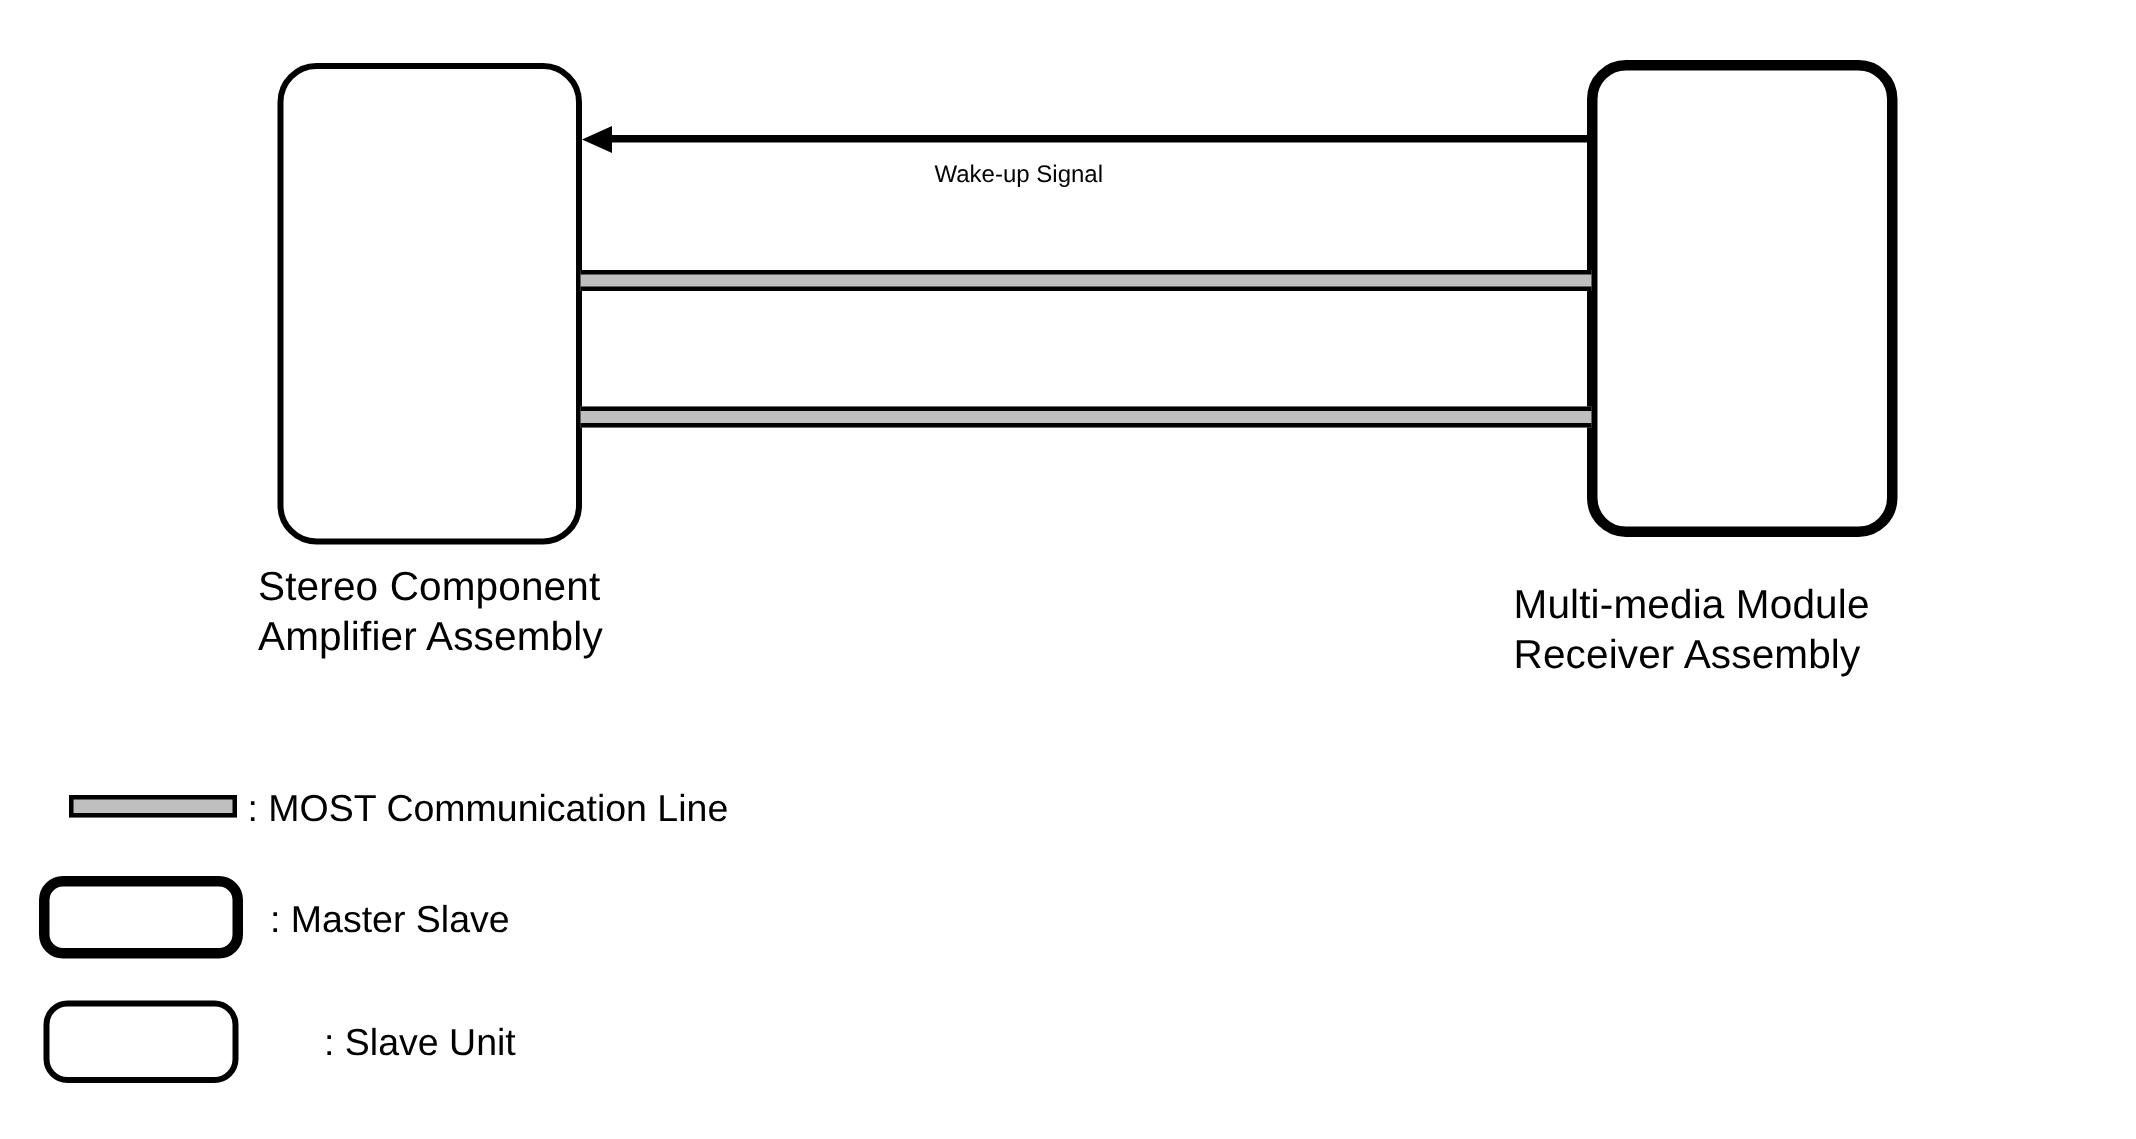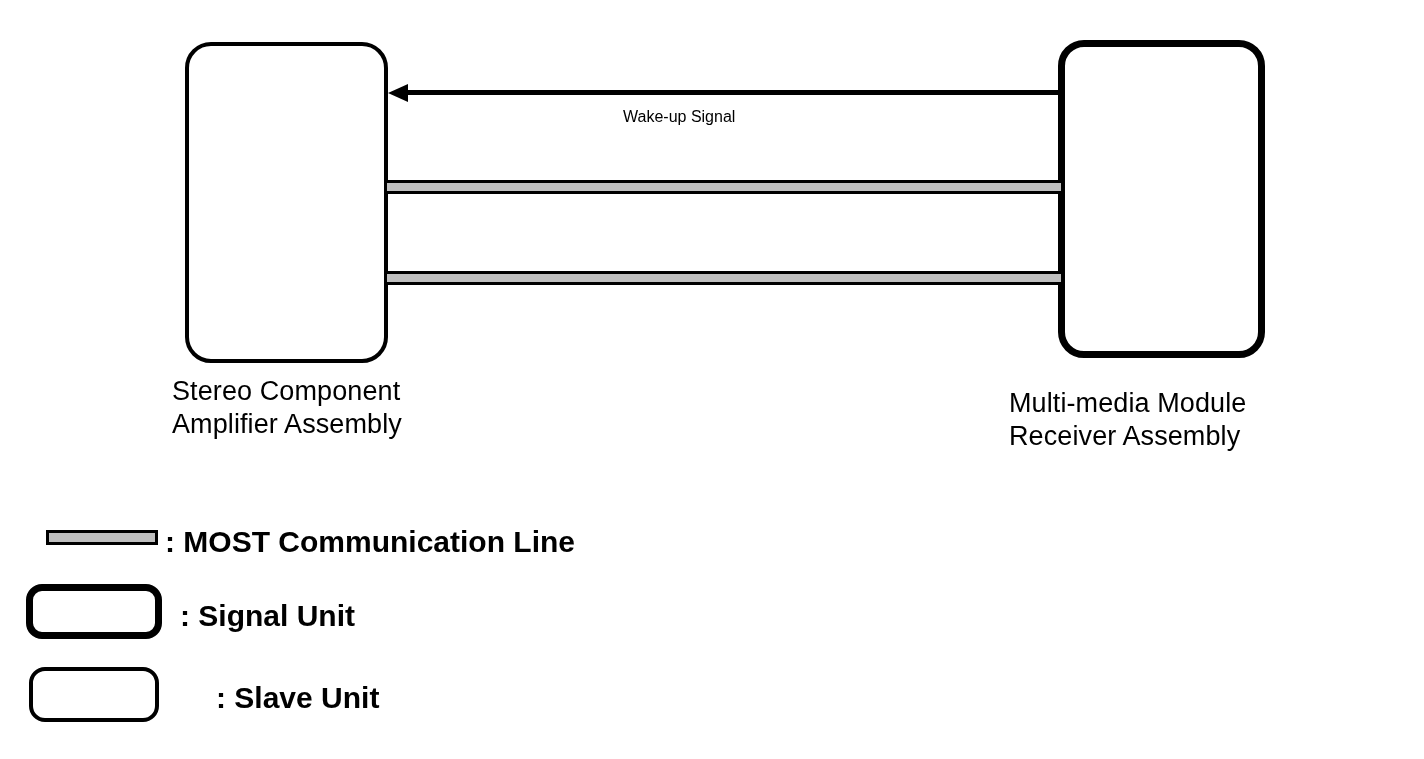--- a/index.html
+++ b/index.html
@@ -104,23 +104,22 @@
     left: 387px;
     top: 271px;
     width: 674px;
     height: 14px;
   }
 
   
   #legend { position: absolute; left: 0; top: 0; width: 100%; height: 100%; }
   .legend-text {
     position: absolute;
-    font-size: 30px;
+    font-size: 25px;
     white-space: pre;
-    font-weight: bold;
   }
 
   
   #legend-most-swatch {
     position: absolute;
     left: 46px;
     top: 530px;
     width: 112px;
     height: 15px;
     background: #bfbfbf;
@@ -176,20 +175,20 @@
 
   <div id="most-line-upper" class="most-line"></div>
   <div id="most-line-lower" class="most-line"></div>
 
   <div id="legend">
 
     <div id="legend-most-swatch"></div>
     <div id="legend-most-text" class="legend-text">: MOST Communication Line</div>
 
     <div id="legend-master-swatch"></div>
-    <div id="legend-master-text" class="legend-text">: Signal Unit</div>
+    <div id="legend-master-text" class="legend-text">: Master Slave</div>
 
     <div id="legend-slave-swatch"></div>
     <div id="legend-slave-text" class="legend-text">: Slave Unit</div>
 
   </div>
 
 </div>
 
 </body></html>

